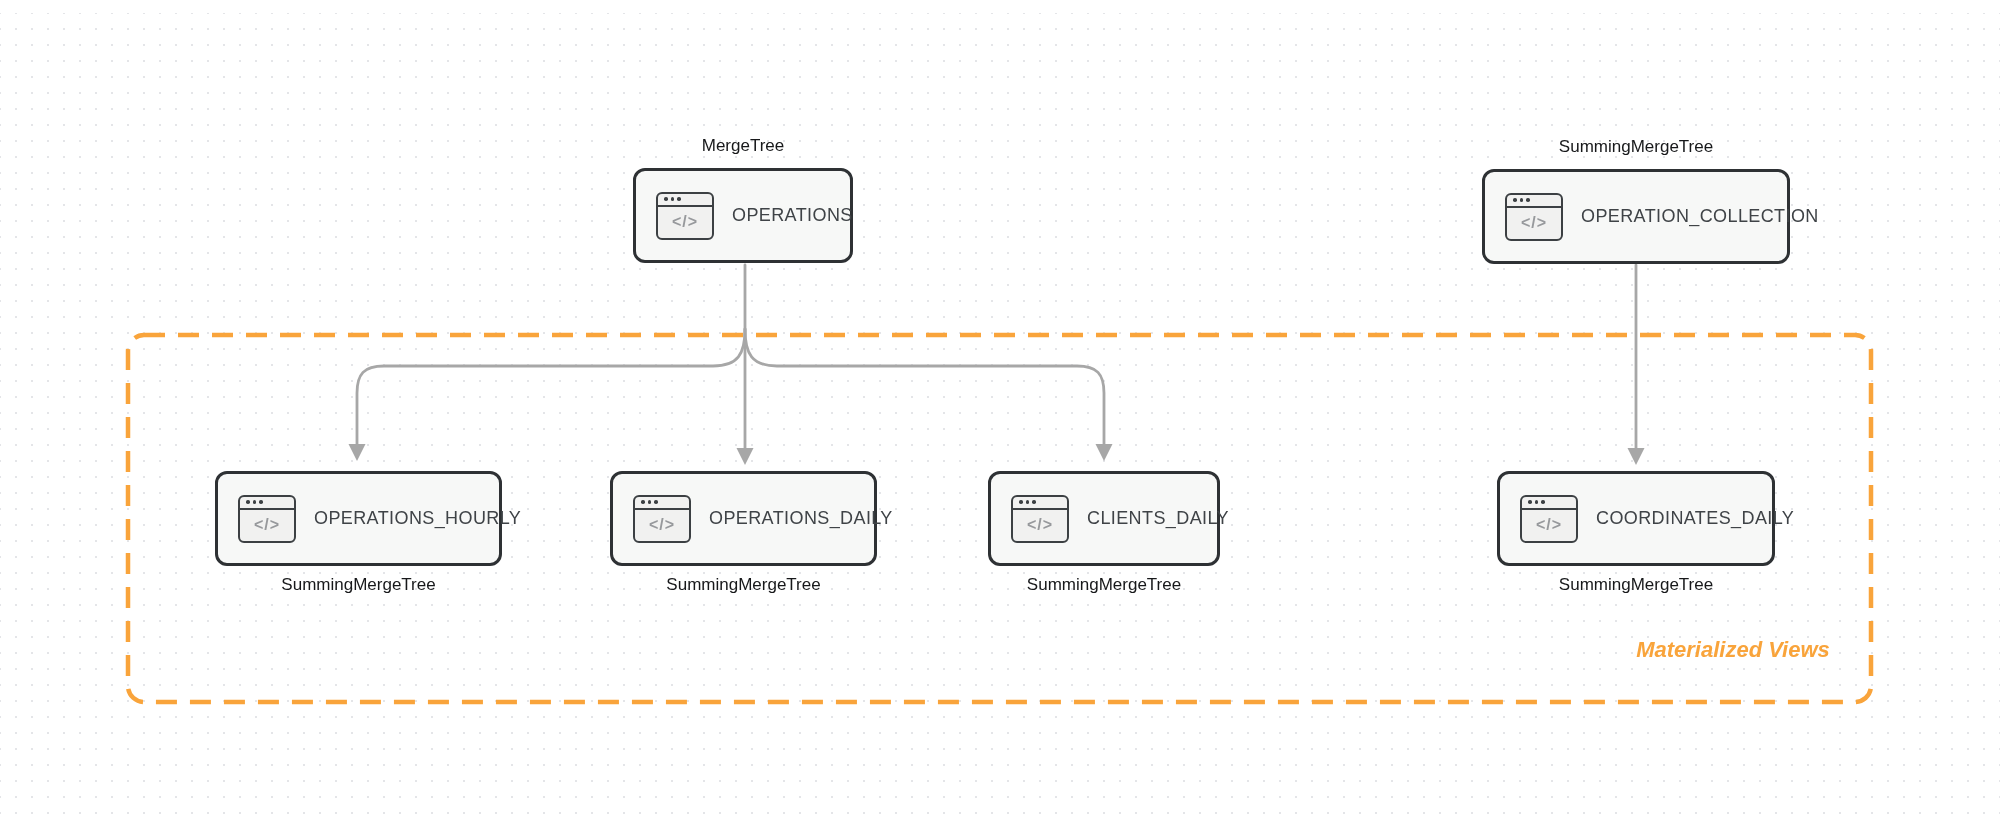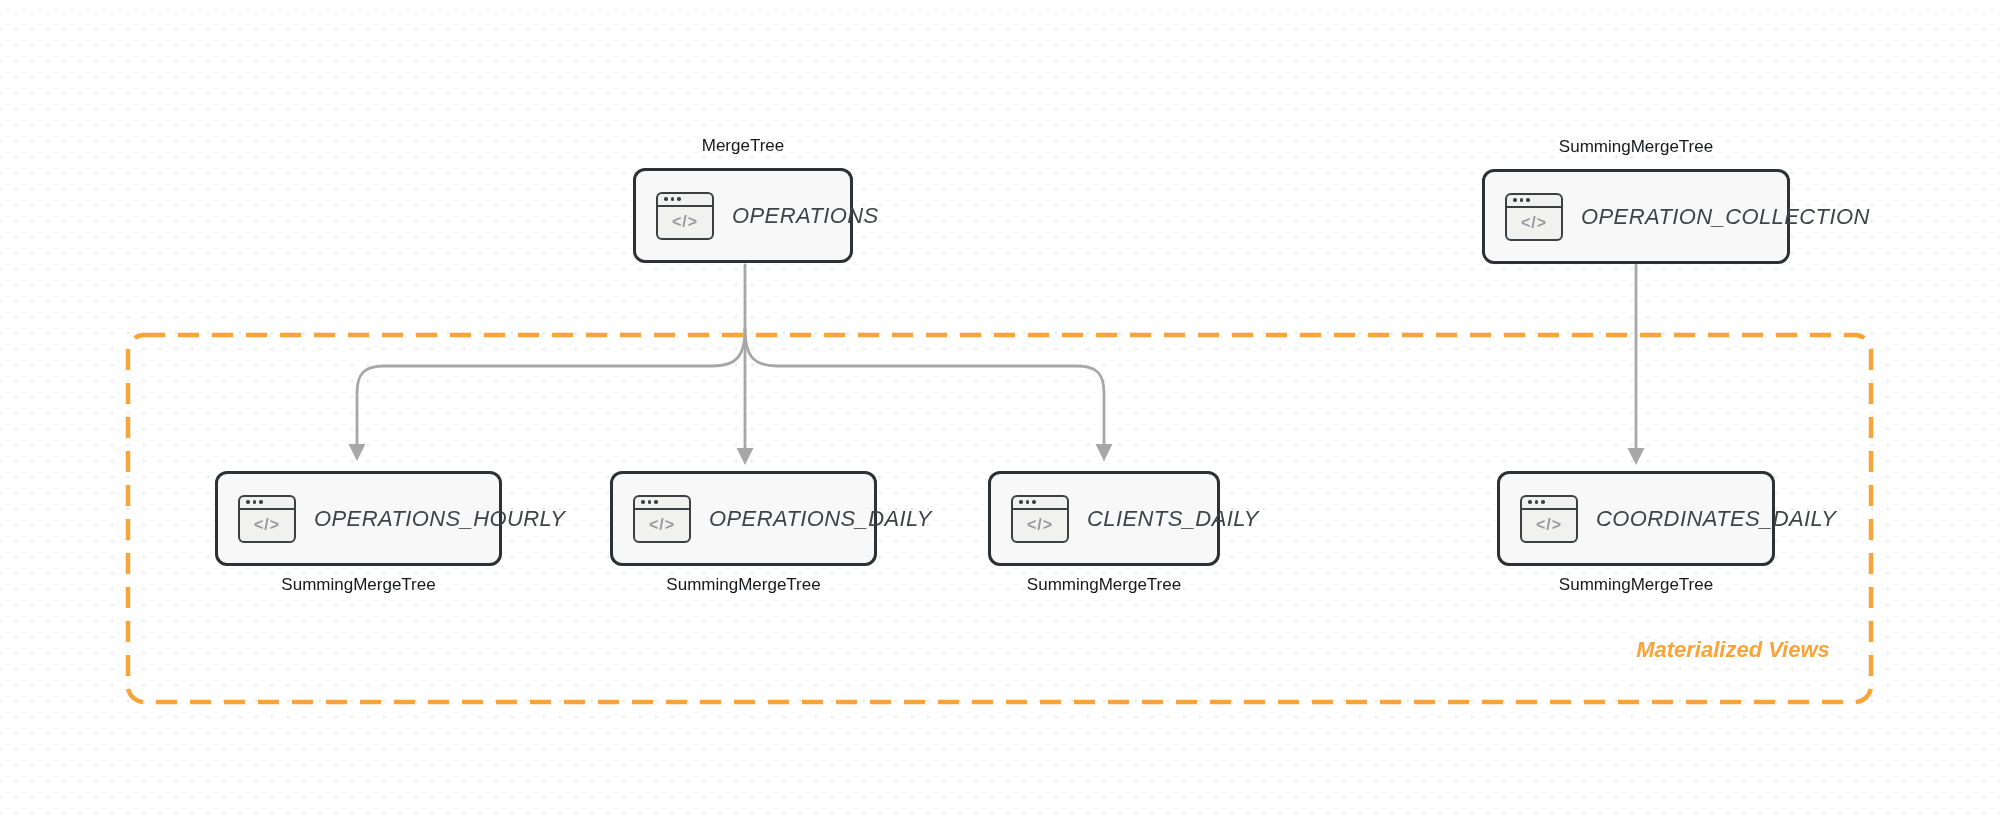--- a/index.html
+++ b/index.html
@@ -37,22 +37,21 @@
     gap: 18px;
   }
   .node--operations            { left: 633px;  top: 155px; width: 220px; }
   .node--operation-collection  { left: 1482px; top: 156px; width: 308px; }
   .node--operations-hourly     { left: 215px;  top: 458px; width: 287px; }
   .node--operations-daily      { left: 610px;  top: 458px; width: 267px; }
   .node--clients-daily         { left: 988px;  top: 458px; width: 232px; }
   .node--coordinates-daily     { left: 1497px; top: 458px; width: 278px; }
 
   .node-title {
-    font-size: 22px;
-    font-style: italic;
+    font-size: 18px;
     font-weight: 500;
     letter-spacing: 0.4px;
     color: #3f4347;
     white-space: nowrap;
   }
 
   
   .browser-icon {
     flex: 0 0 auto;
     width: 58px; height: 48px;

